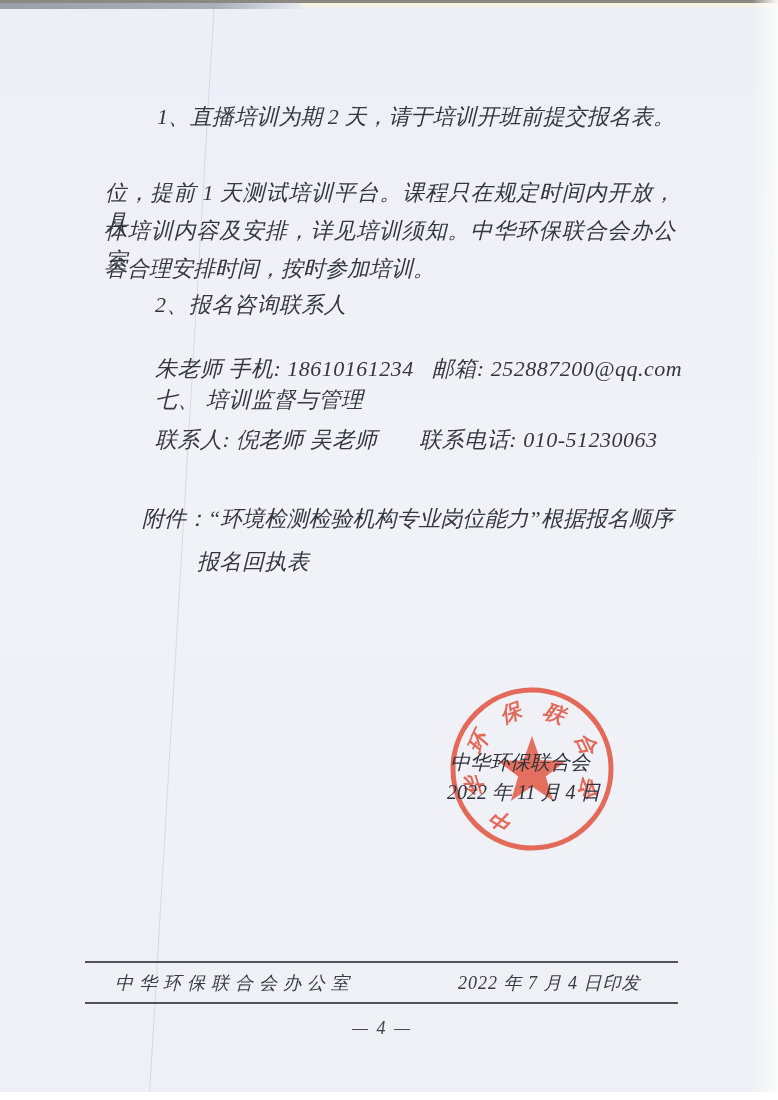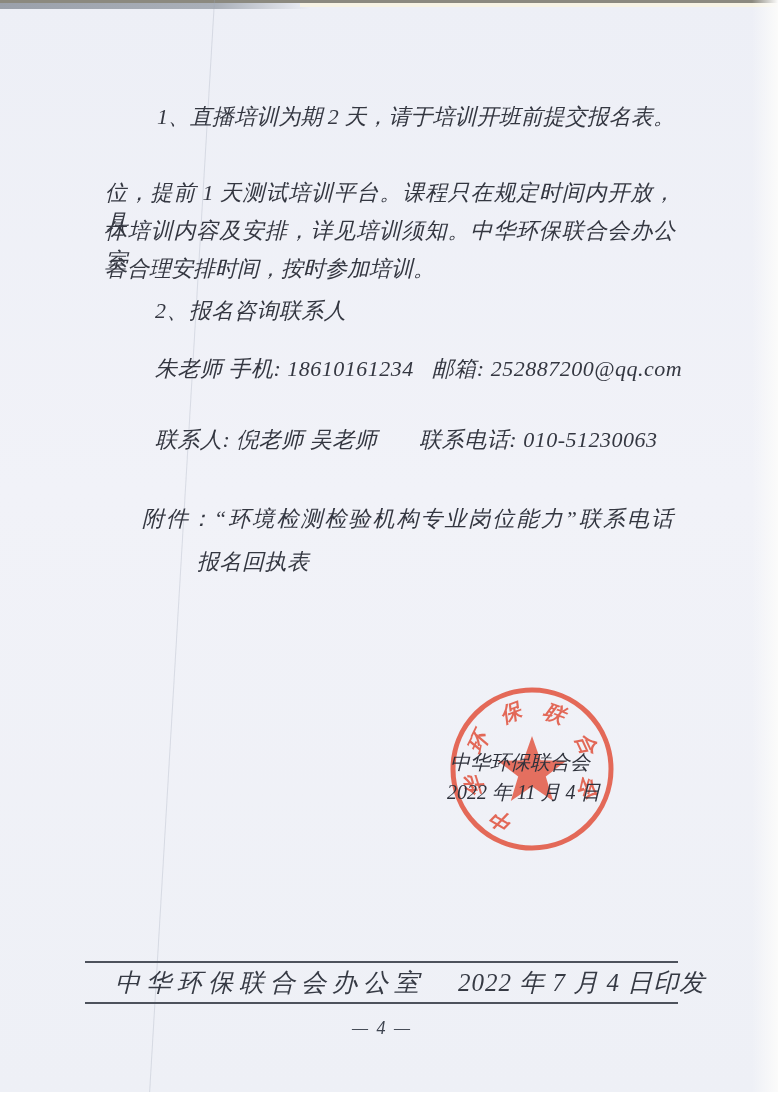--- a/index.html
+++ b/index.html
@@ -61,21 +61,21 @@
   .sig {
     position: absolute;
     font-size: 20px;
     line-height: 26px;
     white-space: pre;
     color: #2f323c;
     z-index: 5;
   }
   .footer-text {
     position: absolute;
-    font-size: 25px;
+    font-size: 18px;
     line-height: 26px;
     white-space: pre;
     color: #363a44;
   }
   .page-number {
     position: absolute;
     top: 1018px;
     left: 332px;
     width: 100px;
     text-align: center;
@@ -105,26 +105,27 @@
   <div class="edge-top-cream"></div>
   <div class="fold-line"></div>
   <div class="edge-right"></div>
   <div class="edge-bottom"></div>
 
   <div class="para-line indent" style="top:102px">1、直播培训为期 2 天，请于培训开班前提交报名表。</div>
   <div class="para-line" style="top:178px">位，提前 1 天测试培训平台。课程只在规定时间内开放，具</div>
   <div class="para-line" style="top:216px">体培训内容及安排，详见培训须知。中华环保联合会办公室</div>
   <div class="para-line short" style="top:254px">容合理安排时间，按时参加培训。</div>
 
-  <div class="txt" style="top:296px; left:155px">2、报名咨询联系人</div>
+  <div class="txt" style="top:290px; left:155px">2、报名咨询联系人</div>
   <div class="txt" style="top:354px; left:155px">朱老师 手机: 18610161234   邮箱: 252887200@qq.com</div>
 
+  <div class="txt" style="top:385px; left:155px">七、 培训监督与管理</div>
   <div class="txt" style="top:425px; left:155px">联系人: 倪老师 吴老师       联系电话: 010-51230063</div>
 
-  <div class="attach-line" style="top:504px">附件：“环境检测检验机构专业岗位能力”联系电话</div>
+  <div class="attach-line" style="top:504px">附件：“环境检测检验机构专业岗位能力”根据报名顺序</div>
   <div class="txt" style="top:547px; left:197px">报名回执表</div>
 
   <div class="seal-wrap">
     <svg width="170" height="170" viewBox="0 0 170 170">
       <circle cx="85" cy="85" r="79" fill="none" stroke="#e04a35" stroke-width="5" opacity="0.82"></circle>
       <polygon points="85,52 93.5,76.3 119.2,76.9 98.8,92.5 106.2,117.1 85,102.5 63.8,117.1 71.2,92.5 50.8,76.9 76.5,76.3" fill="#e04a35" opacity="0.78"></polygon>
       <g font-family="Liberation Serif, DejaVu Serif, serif" font-size="21" font-weight="bold" fill="#e04a35" opacity="0.82">
         <text x="85" y="32" text-anchor="middle" transform="rotate(-150 85 85)">中</text>
         <text x="85" y="32" text-anchor="middle" transform="rotate(-107 85 85)">华</text>
         <text x="85" y="32" text-anchor="middle" transform="rotate(-64 85 85)">环</text>

